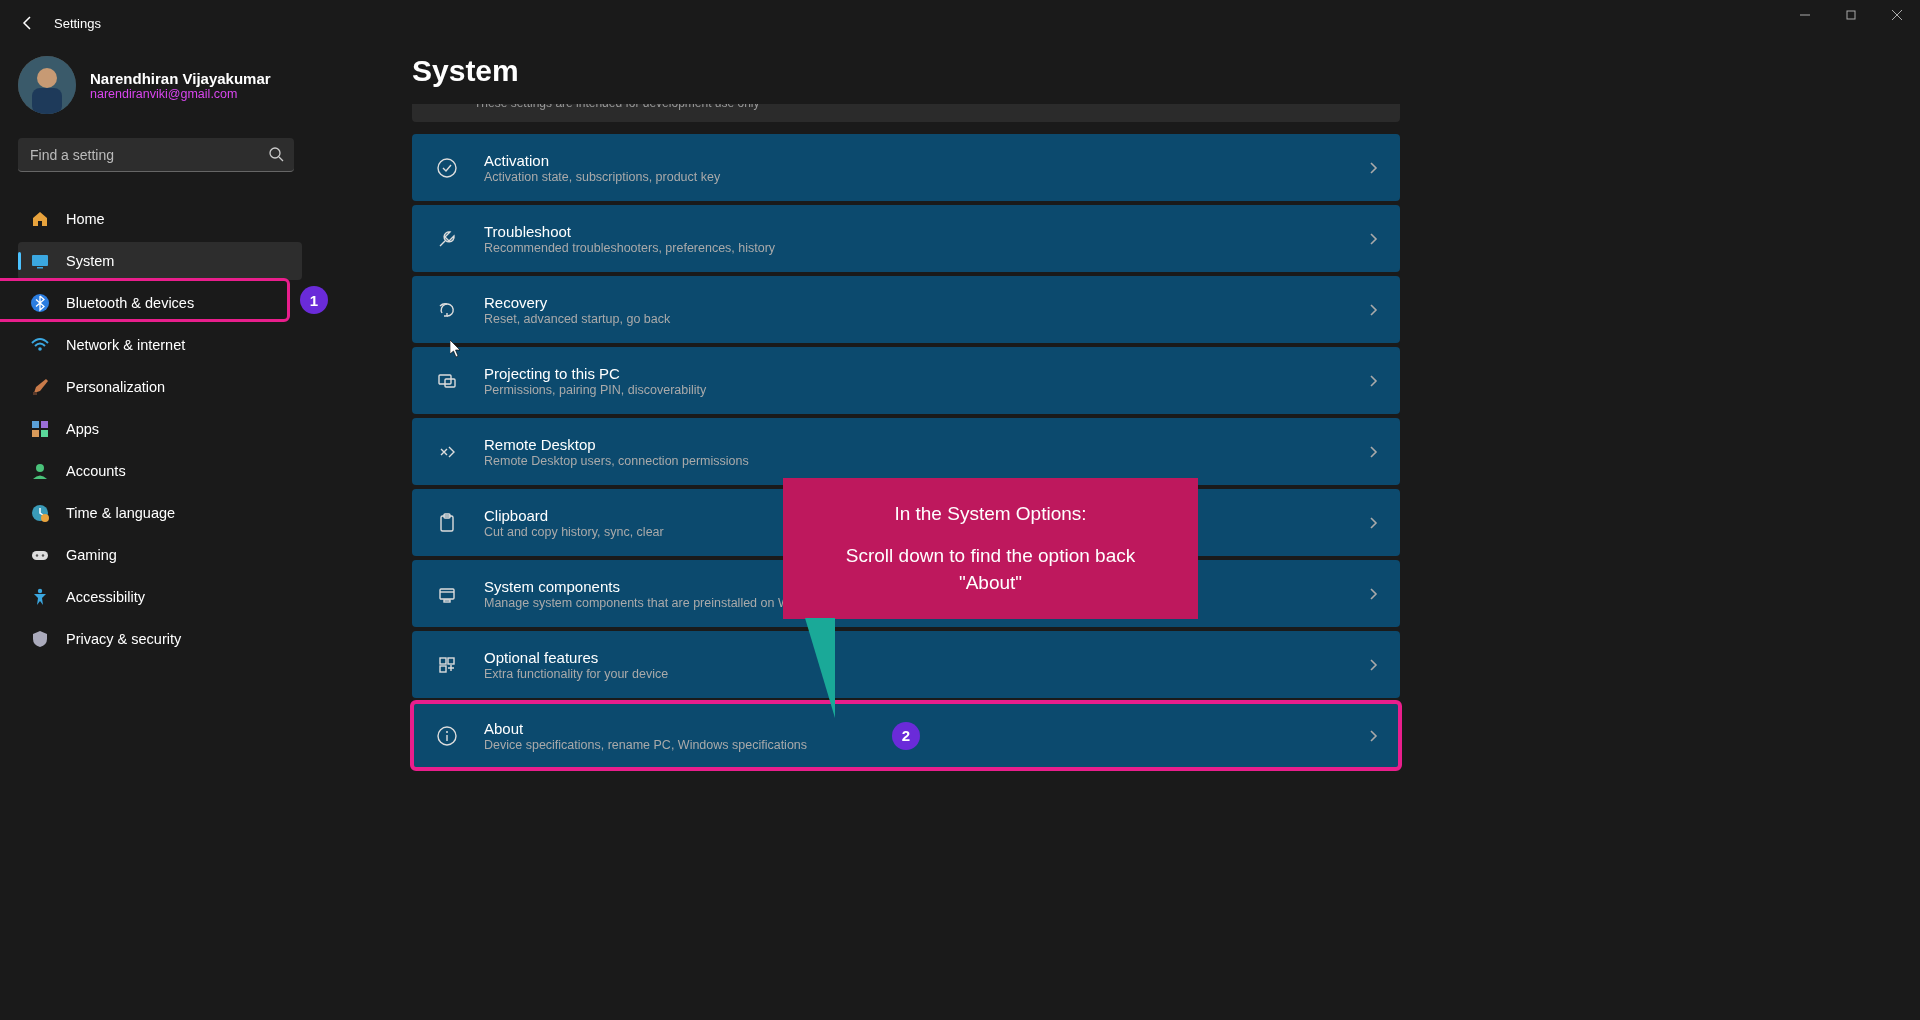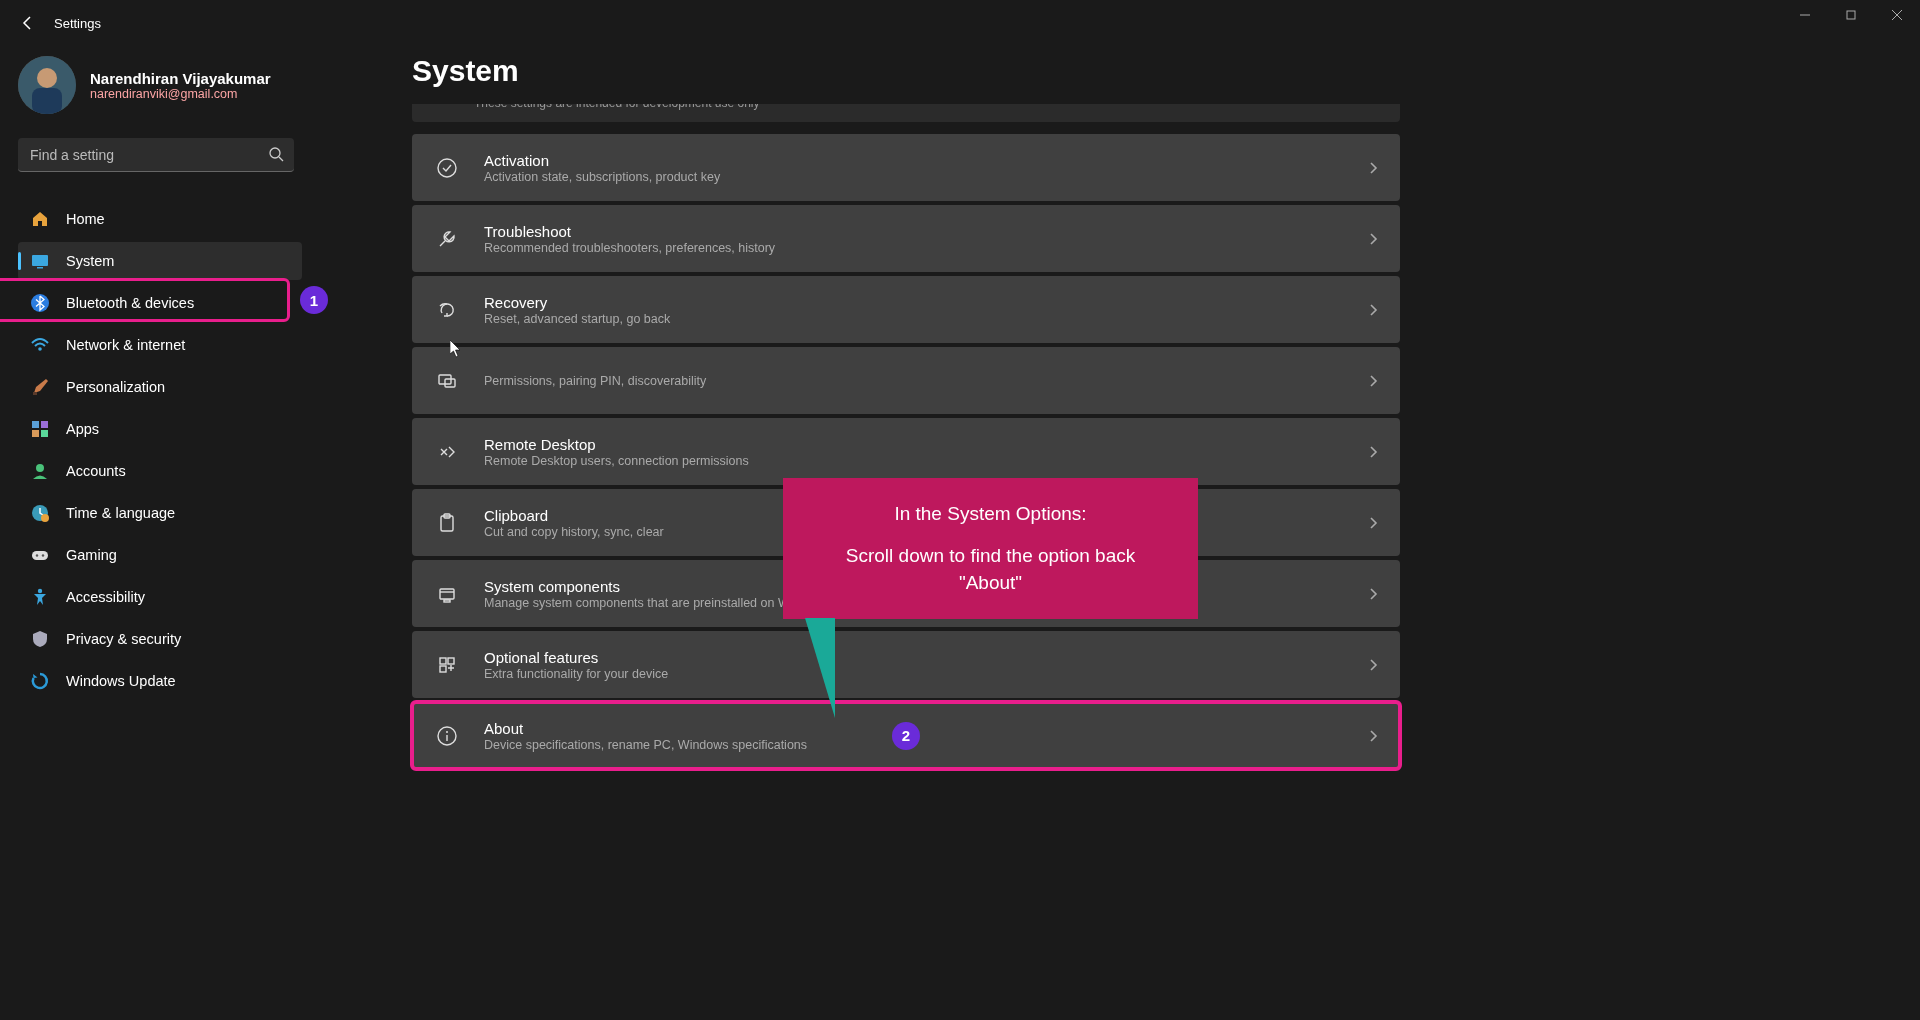--- a/index.html
+++ b/index.html
@@ -15,21 +15,21 @@
   
   .app { display:flex; height: calc(100% - 46px); }
   .sidebar { width: 320px; padding: 10px 18px 20px 18px; flex-shrink:0; }
   .main { flex:1; padding: 8px 520px 20px 92px; position:relative; }
 
   
   .profile { display:flex; align-items:center; gap:14px; margin-bottom: 24px; }
   .avatar { width:58px; height:58px; border-radius:50%; background:linear-gradient(135deg,#6b4f3a,#2d3a45); overflow:hidden; }
   .avatar svg { width:100%; height:100%; }
   .profile .name { font-size:15px; font-weight:600; }
-  .profile .email { font-size:12.5px; color:#fca5a5; }
+  .profile .email { font-size:12.5px; color:#d946ef; }
 
   
   .search { position:relative; margin-bottom: 28px; width: 276px; }
   .search input { width:100%; height:34px; background:#2d2d2d; border:none; border-bottom:1px solid #666; border-radius:4px; padding:0 36px 0 12px; color:#86efac; font-size:14px; outline:none; }
   .search input::placeholder { color:#bbb; }
   .search .sicon { position:absolute; right:10px; top:8px; color:#ccc; }
 
   
   .nav { display:flex; flex-direction:column; gap:4px;justify-content:center; }
   .nav-item { display:flex; align-items:center; gap:16px; height:38px; padding:0 12px; border-radius:4px; font-size:14.5px; cursor:pointer; position:relative; }
@@ -45,21 +45,21 @@
 
   
   .page-title { font-size:30px; font-weight:600; margin-bottom: 16px; }
 
   
   .card-partial { background:#2b2b2b; border-radius:0 0 4px 4px; height:18px; overflow:hidden; margin-bottom:12px; position:relative; }
   .card-partial span { position:absolute; left:62px; top:-8px; font-size:12px; color:#999; }
 
   
   .cards { display:flex; flex-direction:column; gap:4px; }
-  .card { background:#404040; border-radius:4px; height:67px; display:flex; align-items:center; padding:0 22px 0 18px; cursor:pointer; position:relative; }
+  .card { background:#0c4a6e; border-radius:4px; height:67px; display:flex; align-items:center; padding:0 22px 0 18px; cursor:pointer; position:relative; }
   .card .cicon { width:34px; height:34px; display:flex; align-items:center; justify-content:center; color:#ddd; margin-right: 20px; flex-shrink:0; }
   .card .ctext { flex:1; }
   .card .ctitle { font-size:15px; color:#fff; }
   .card .cdesc { font-size:12.5px; color:#aaa; margin-top:1px; }
   .card .chev { color:#aaa; font-size:14px; }
 
   .card.hl { outline:4px solid #e91e8c; outline-offset:-2px; border-radius:4px; }
 
   
   .callout { position:absolute; background:#be185d; color:#fff; padding:22px 30px; font-size:19px; text-align:center; line-height:1.45; }
@@ -223,29 +223,20 @@
           <span>Accessibility</span>
         </div>
         <div class="nav-item">
           <span class="nicon">
             <svg width="20" height="20" viewBox="0 0 20 20">
               <path d="M10 2 L17 5 V10 Q17 16 10 18 Q3 16 3 10 V5 Z" fill="#aab"></path>
             </svg>
           </span>
           <span>Privacy &amp; security</span>
         </div>
-        <div class="nav-item">
-          <span class="nicon">
-            <svg width="20" height="20" viewBox="0 0 20 20">
-              <path d="M10 3 A7 7 0 1 1 3.5 7" stroke="#2b9ad8" stroke-width="2.5" fill="none"></path>
-              <path d="M3 3 L3.5 7 L7.5 6.5" fill="#2b9ad8"></path>
-            </svg>
-          </span>
-          <span>Windows Update</span>
-        </div>
       </div>
 
     <div class="nav-highlight" style="left:-10px; top:232px; width:300px; height:44px;"></div>
     <div class="num-badge" style="left:300px; top:240px;">1</div>
   </div>
 
   <div class="main">
     <div class="page-title">System</div>
 
     <div class="card-partial">
@@ -305,20 +296,21 @@
           </span>
         </div>
         <div class="card">
           <span class="cicon">
             <svg width="22" height="22" viewBox="0 0 22 22">
               <rect x="3" y="5" width="12" height="9" rx="1" stroke="#ddd" stroke-width="1.4" fill="none"></rect>
               <rect x="9" y="9" width="10" height="8" rx="1" stroke="#ddd" stroke-width="1.4" fill="none"></rect>
             </svg>
           </span>
           <div class="ctext">
+            <div class="ctitle">Projecting to this PC</div>
             <div class="cdesc">Permissions, pairing PIN, discoverability</div>
           </div>
           <span class="chev">
             <svg width="10" height="14" viewBox="0 0 10 14">
               <path d="M3 2 L8 7 L3 12" stroke="#aaa" stroke-width="1.6" fill="none"></path>
             </svg>
           </span>
         </div>
         <div class="card">
           <span class="cicon">

